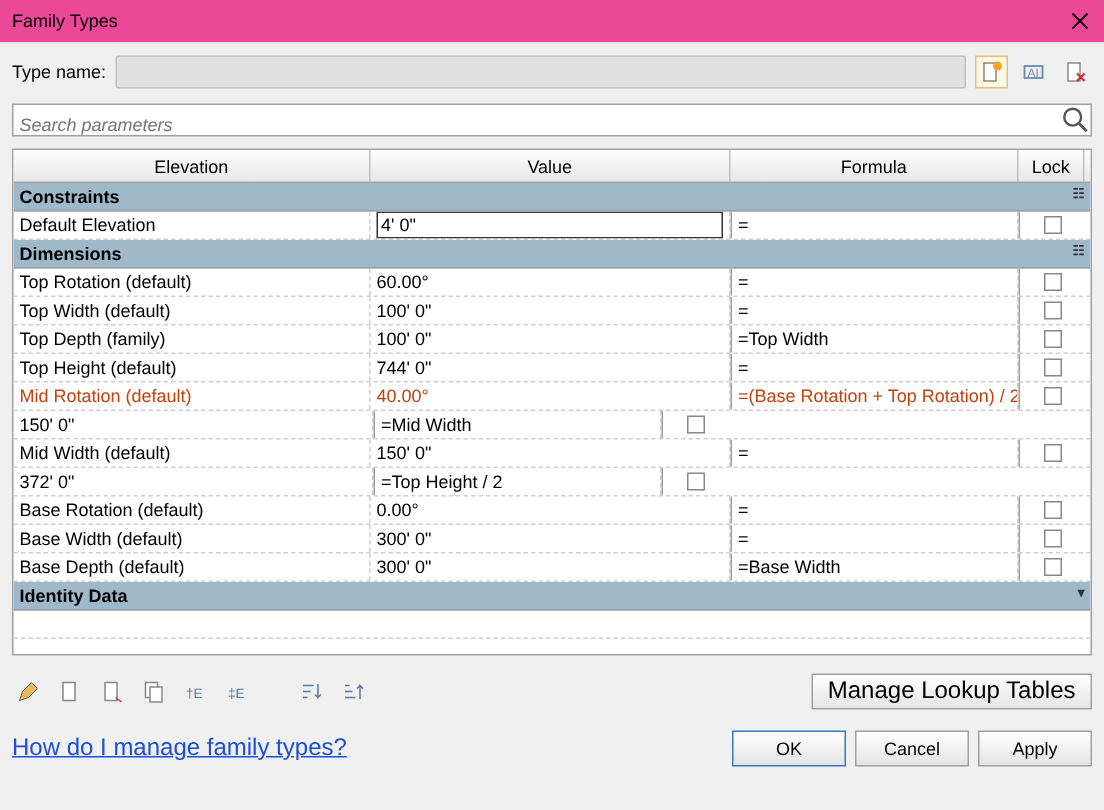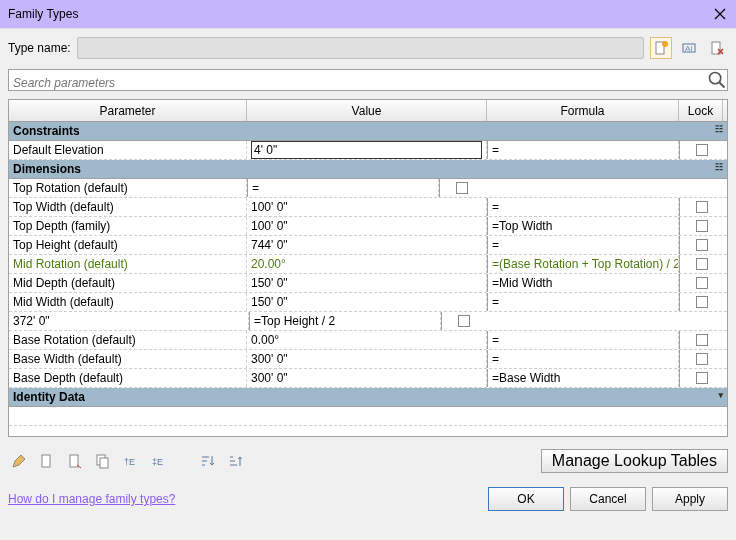--- a/index.html
+++ b/index.html
@@ -12,21 +12,21 @@
     height: 540px;
     overflow: hidden;
     position: relative;
   }
   .titlebar {
     display: flex;
     justify-content: space-between;
     align-items: center;
     padding: 4px 8px;
     height: 28px;
-    background: #c4b5fd;
+    background: #ec4899;
     gap: 28px;
   }
   .titlebar .title { font-size: 12px; }
   .close-btn { width: 16px; height: 16px; display:flex; align-items:center; justify-content:center; cursor:pointer; }
   .close-btn svg { width: 12px; height: 12px; }
   .content {
     background: #f0f0f0;
     border-top: 1px solid #e0e0e0;
     padding: 8px;
     height: calc(540px - 28px);
@@ -120,21 +120,21 @@
     font-size:12px;
     overflow:hidden; white-space:nowrap;
   }
   .cell.col-lock { justify-content:center; border-right:none;}
   .cell.col-param { padding-left: 4px; }
   .cell.col-formula { border-left: 1px solid #a0a0a0; }
   .cell.col-lock { border-left: 1px solid #a0a0a0; }
   .locked-cb {
     width:12px; height:12px; border:1px solid #888; background:#fff;
   }
-  .row.muted .cell { color:#4d7c0f; }
+  .row.muted .cell { color:#c2410c; }
   .value-input-outline {
     border: 1px solid #333;
     width: 100%; height: 18px;
     display:flex;align-items:center;
     padding: 0 2px;
   }
   .blank-row { height: 19px; border-bottom: 1px dashed #d0d0d0; }
   .toolbar {
     display:flex; align-items:center;
     gap: 6px;
@@ -146,21 +146,21 @@
     height:24px; padding: 0 10px;
     background: linear-gradient(#fff,#e5e5e5);
     border:1px solid #a0a0a0;
     font-size:16px;
     cursor:pointer;
   }
   .footer {
     display:flex; align-items:center;
     margin-top: 12px;
   }
-  .help-link { color:#8b5cf6; text-decoration: underline; cursor:pointer; font-size:12px; }
+  .help-link { color:#1d4ed8; text-decoration: underline; cursor:pointer; font-size:16px; }
   .footer .spacer { flex:1; }
   .btn {
     width: 76px; height: 24px;
     background: linear-gradient(#fff,#e5e5e5);
     border:1px solid #a0a0a0;
     font-size:12px; cursor:pointer;
     margin-left: 6px;
   }
   .btn.primary { border:1px solid #3a76c4; }
 </style>
@@ -206,40 +206,41 @@
     <div class="search-icon">
       <svg viewBox="0 0 16 16">
           <circle cx="6.5" cy="6.5" r="4.5" fill="none" stroke="#555" stroke-width="1.3"></circle>
           <path d="M10 10 L14 14" stroke="#555" stroke-width="1.5"></path>
         </svg>
     </div>
   </div>
 
   <div class="table-wrap">
     <div class="thead">
-      <div class="th col-param">Parameter</div>
+      <div class="th col-param">Elevation</div>
       <div class="th col-value">Value</div>
       <div class="th col-formula">Formula</div>
       <div class="th col-lock">Lock</div>
     </div>
     <div class="tbody" id="tbody">
         <div class="group-row">Constraints<span class="toggle">☷</span></div>
         <div class="row">
           <div class="cell col-param">Default Elevation</div>
           <div class="cell col-value">
             <div class="value-input-outline">4'  0"</div>
           </div>
           <div class="cell col-formula">=</div>
           <div class="cell col-lock">
             <div class="locked-cb"></div>
           </div>
         </div>
         <div class="group-row">Dimensions<span class="toggle">☷</span></div>
         <div class="row">
           <div class="cell col-param">Top Rotation (default)</div>
+          <div class="cell col-value">60.00°</div>
           <div class="cell col-formula">=</div>
           <div class="cell col-lock">
             <div class="locked-cb"></div>
           </div>
         </div>
         <div class="row">
           <div class="cell col-param">Top Width (default)</div>
           <div class="cell col-value">100'  0"</div>
           <div class="cell col-formula">=</div>
           <div class="cell col-lock">
@@ -257,28 +258,27 @@
         <div class="row">
           <div class="cell col-param">Top Height (default)</div>
           <div class="cell col-value">744'  0"</div>
           <div class="cell col-formula">=</div>
           <div class="cell col-lock">
             <div class="locked-cb"></div>
           </div>
         </div>
         <div class="row muted">
           <div class="cell col-param">Mid Rotation (default)</div>
-          <div class="cell col-value">20.00°</div>
+          <div class="cell col-value">40.00°</div>
           <div class="cell col-formula">=(Base Rotation + Top Rotation) / 2</div>
           <div class="cell col-lock">
             <div class="locked-cb"></div>
           </div>
         </div>
         <div class="row">
-          <div class="cell col-param">Mid Depth (default)</div>
           <div class="cell col-value">150'  0"</div>
           <div class="cell col-formula">=Mid Width</div>
           <div class="cell col-lock">
             <div class="locked-cb"></div>
           </div>
         </div>
         <div class="row">
           <div class="cell col-param">Mid Width (default)</div>
           <div class="cell col-value">150'  0"</div>
           <div class="cell col-formula">=</div>

